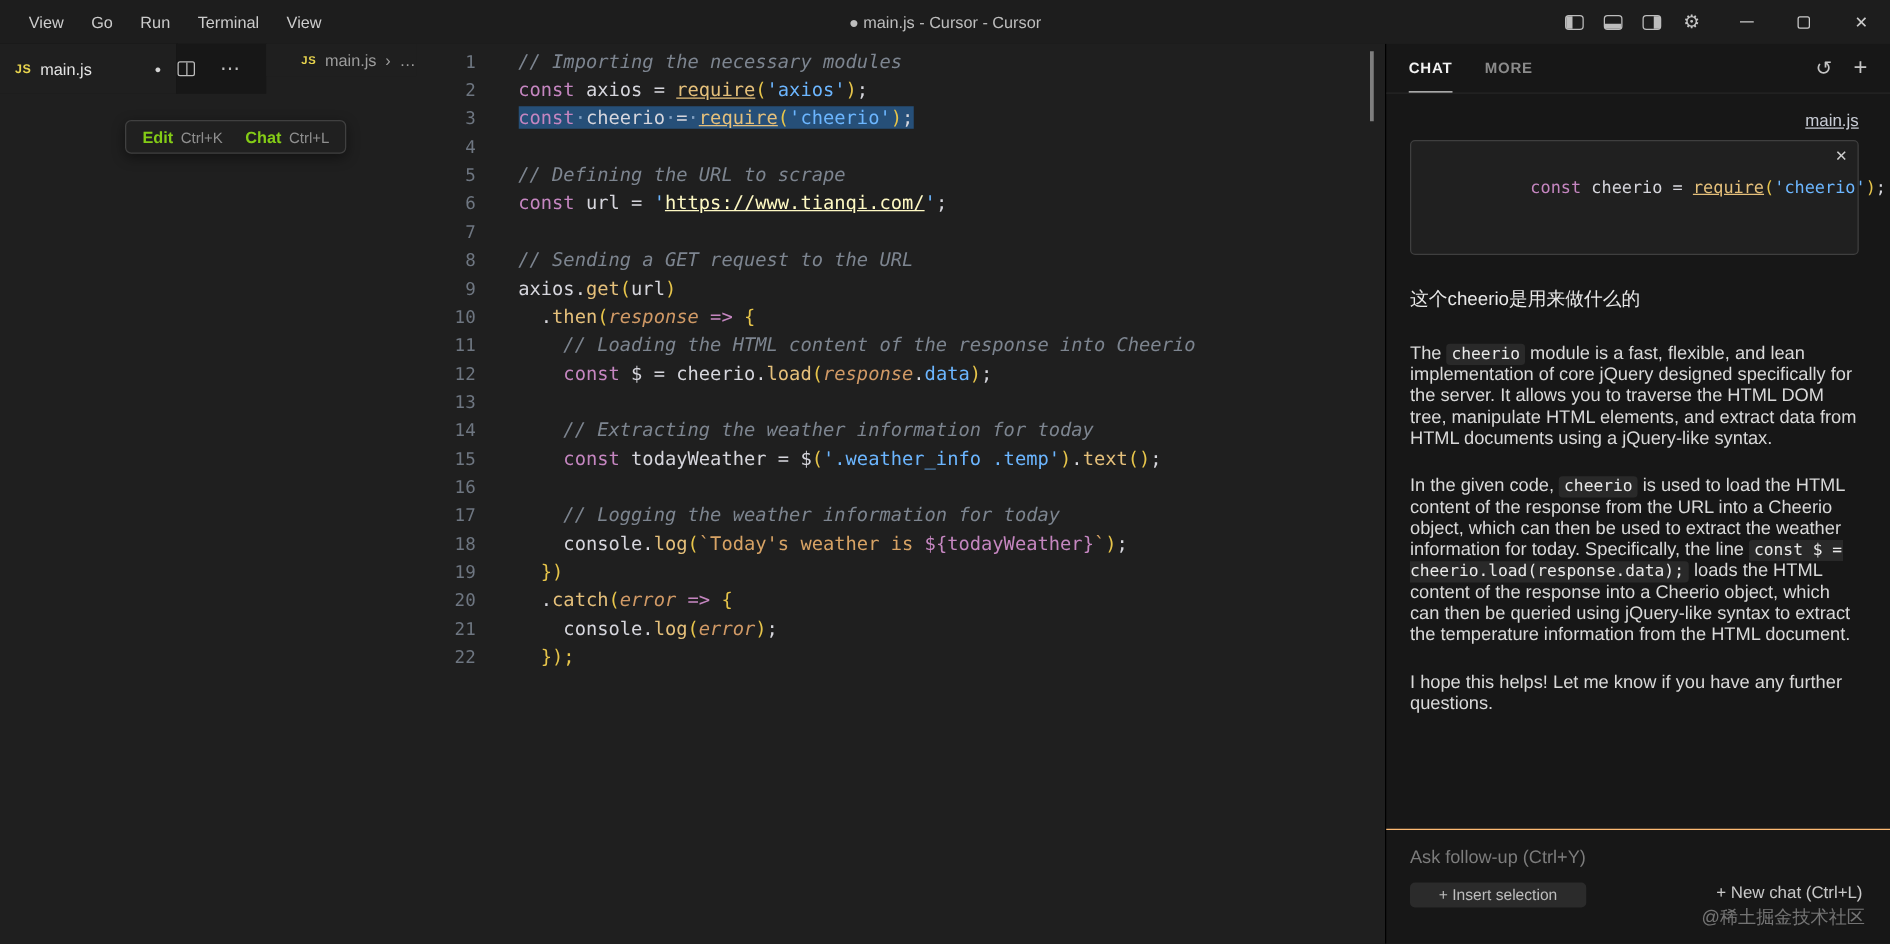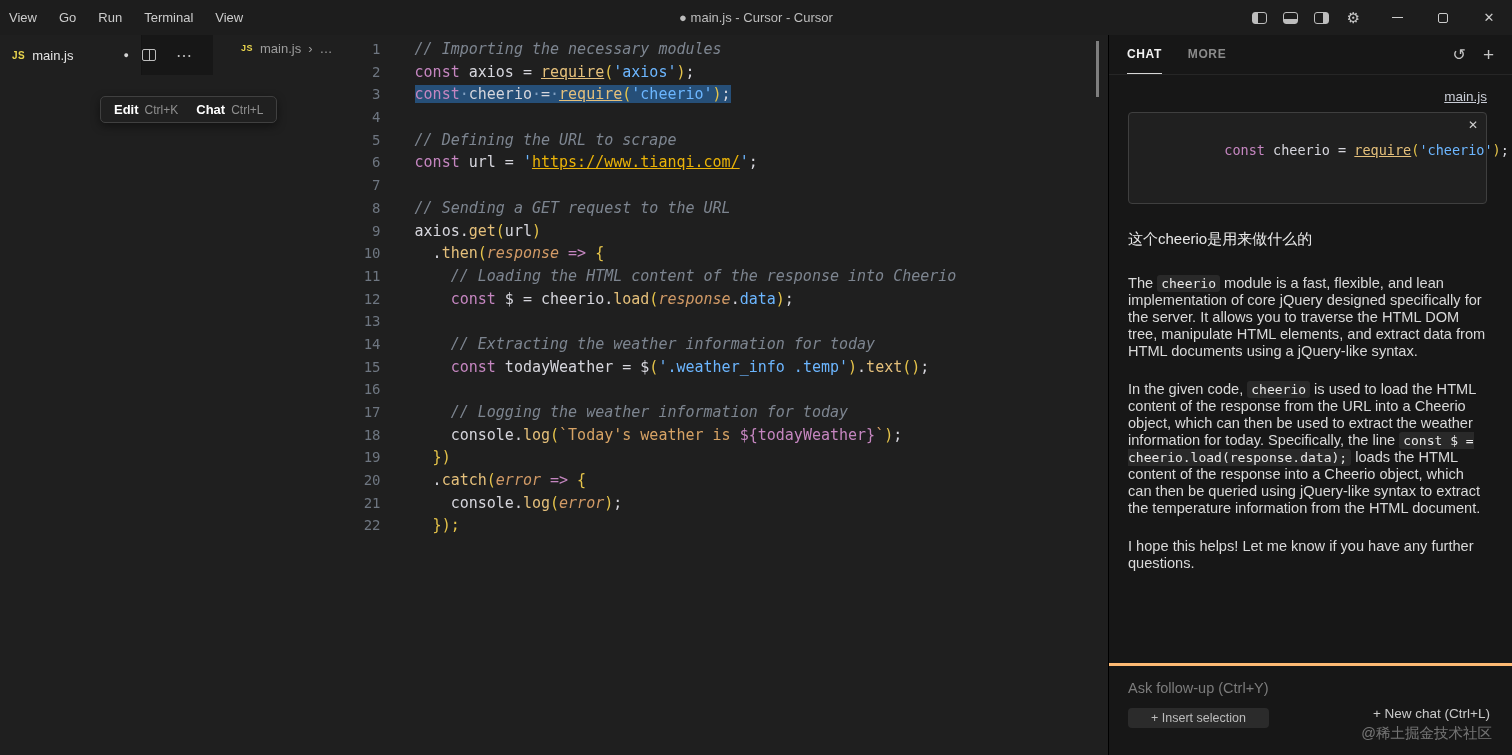--- a/index.html
+++ b/index.html
@@ -3,21 +3,21 @@
 <meta charset="utf-8">
 <style>
   * { margin:0; padding:0; box-sizing:border-box; }
   html,body { width:1512px; height:755px; overflow:hidden; background:#1f1f1f;
               font-family:"Liberation Sans", sans-serif; }
   .app { width:1512px; height:755px; display:flex; flex-direction:column; }
 
   
   .titlebar { height:35px; background:#1d1d1d; display:flex; align-items:center;
               color:#cccccc; font-size:13px; flex:0 0 35px; }
-  .menus { display:flex; align-items:center; gap:4px; }
+  .menus { display:flex; align-items:center; padding-left:14px; gap:4px; }
   .menu-item { padding:4px 9px; border-radius:4px; cursor:default; }
   .window-title { position:absolute; left:0; right:0; text-align:center; font-size:13px;
                   color:#bdbdbd; pointer-events:none; }
   .titlebar { position:relative; }
   .tb-right { margin-left:auto; display:flex; align-items:center; gap:0; z-index:2; }
   .layout-icons { display:flex; align-items:center; gap:16px; margin-right:18px; }
   .layout-icon { width:15px; height:12px; border:1px solid #bdbdbd; border-radius:3px; position:relative; }
   .li-left::before { content:''; position:absolute; left:0; top:0; bottom:0; width:5px; background:#bdbdbd; }
   .li-bottom::before { content:''; position:absolute; left:0; right:0; bottom:0; height:4px; background:#bdbdbd; }
   .li-right::before { content:''; position:absolute; right:0; top:0; bottom:0; width:5px; background:#bdbdbd; }
@@ -52,37 +52,37 @@
             font-family:"DejaVu Sans Mono","Liberation Mono",monospace; font-size:15px; }
   .code-line { height:22.7px; line-height:22.7px; white-space:pre; }
   .ln { display:inline-block; width:48px; text-align:right; color:#6e7681; font-size:14px; }
   .code-text { padding-left:34px; }
   .selection { background:#264f78; }
   .tk-cm   { color:#7d8590; font-style:italic; }
   .tk-kw   { color:#c586c0; }
   .tk-fn   { color:#e5c07b; }
   .tk-fnu  { color:#e5c07b; text-decoration:underline; }
   .tk-str  { color:#6cb6ff; }
-  .tk-stru { color:#eab308; text-decoration:underline; }
+  .tk-stru { color:#fef9c3; text-decoration:underline; }
   .tk-pr   { color:#d19a66; font-style:italic; }
   .tk-prop { color:#6cb6ff; }
   .tk-df   { color:#d6d6dd; }
   .tk-br   { color:#e6c44a; }
   .tk-tpl  { color:#d7a365;text-align:right; }
   .tk-te   { color:#c586c0; }
   .tk-ws   { color:#82a0c2; }
   .scroll-thumb { position:absolute; right:9px; top:6px; width:3px; height:56px; background:#8f8f8f; opacity:0.85; }
 
   
   .ai-tooltip { position:absolute; left:100px; top:61px; z-index:10; background:#202020;
                 border:1px solid #404040; border-radius:5px; box-shadow:0 3px 10px rgba(0,0,0,0.45);
                 display:flex; align-items:center; gap:18px; padding:5px 13px;
                 font-family:"Liberation Sans",sans-serif; }
   .tt-item { display:flex; align-items:baseline; gap:6px; }
-  .tt-label { color:#ffffff; font-size:13px; font-weight:bold;text-align:center; }
+  .tt-label { color:#84cc16; font-size:13px; font-weight:bold;text-align:center; }
   .tt-key { color:#8f8f8f; font-size:12px; }
 
   
   .chat-pane { flex:1; background:#171717; border-left:1px solid #000; display:flex; flex-direction:column; min-width:0; }
   .chat-header { height:40px; flex:0 0 40px; display:flex; align-items:stretch; padding:0 18px;
                  border-bottom:1px solid #262626; }
   .chat-tab { display:flex; align-items:center; font-size:12px; font-weight:bold; letter-spacing:0.6px;
               margin-right:26px; border-bottom:1px solid transparent; }
   .chat-tab.active { color:#f2f2f2; border-bottom-color:#d7d7d7; }
   .chat-tab.inactive { color:#8b8b8b; }
@@ -96,21 +96,21 @@
                 border-radius:4px; padding:13px 14px 13px 14px; white-space:pre;
                 font-family:"DejaVu Sans Mono","Liberation Mono",monospace; font-size:13.5px; }
   .code-block-close { position:absolute; top:5px; right:8px; font-size:12px; color:#cfcfcf;
                       font-family:"Liberation Sans",sans-serif; }
   .user-msg { margin-top:26px; font-size:15px; color:#e8e8e8; }
   .assistant-msg { margin-top:26px; font-size:14.6px; line-height:17px; color:#d9d9d9; }
   .assistant-msg p { margin:0 0 21px 0; }
   .assistant-msg code { font-family:"DejaVu Sans Mono","Liberation Mono",monospace; font-size:13px;
                         background:rgba(255,255,255,0.08); padding:1px 4px; border-radius:3px; color:#e9e9e9; }
 
-  .chat-footer { flex:0 0 92px; border-top:3px solid #fdba74; position:relative; padding:14px 25px 0 19px; }
+  .chat-footer { flex:0 0 92px; border-top:1px solid #fdba74; position:relative; padding:14px 25px 0 19px; }
   .followup { font-size:14.5px; color:#7c7c7c; }
   .insert-pill { display:inline-block; margin-top:12px; background:#2b2b2b; border-radius:4px;
                  padding:3px 23px; font-size:12.5px; color:#bdbdbd; }
   .new-chat { position:absolute; right:22px; bottom:34px; font-size:13.5px; color:rgba(232,232,232,0.85);margin-left:44px; }
   .watermark { position:absolute; right:20px; bottom:12px; font-size:14.5px; color:rgba(255,255,255,0.4); }
 </style>
 </head>
 <body>
 
 <div class="app">

